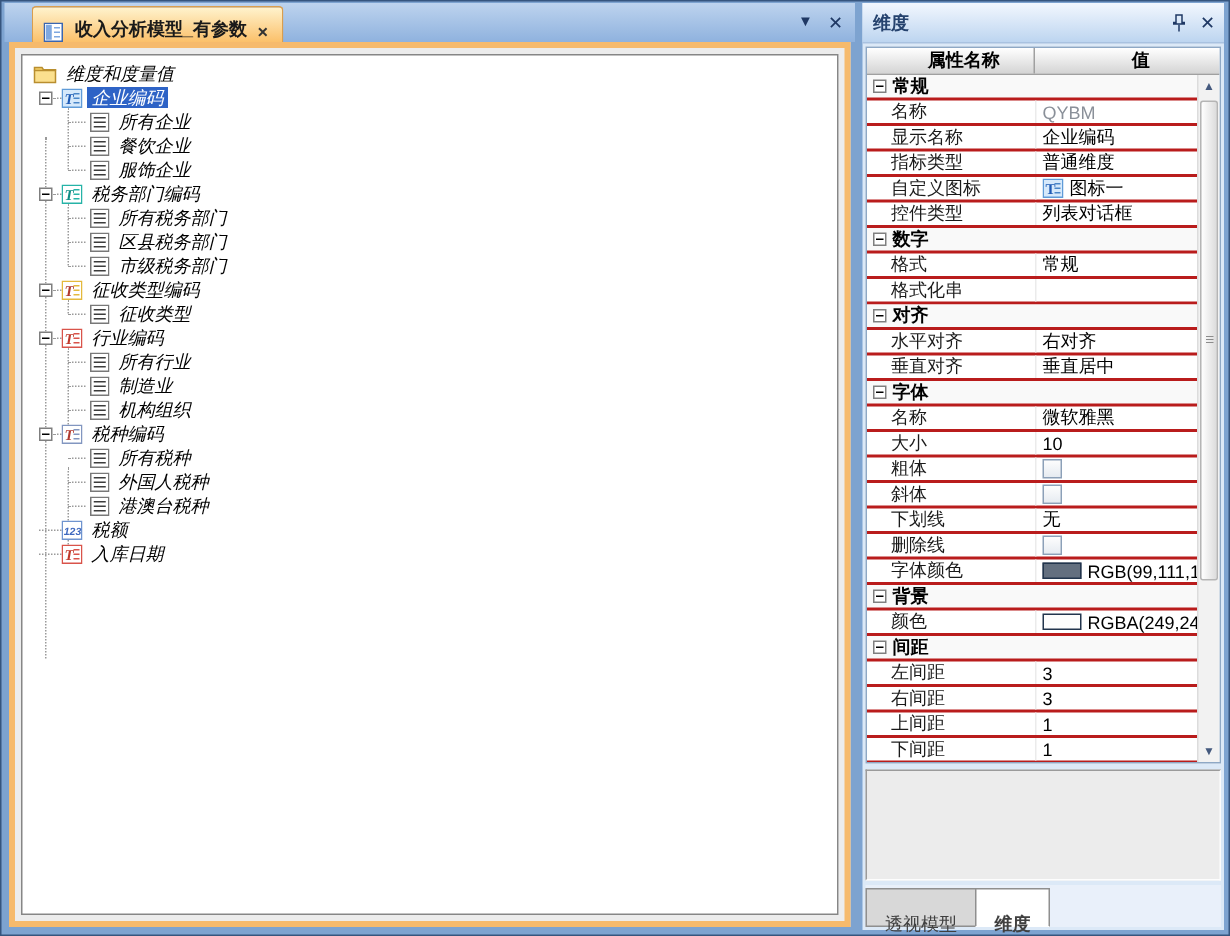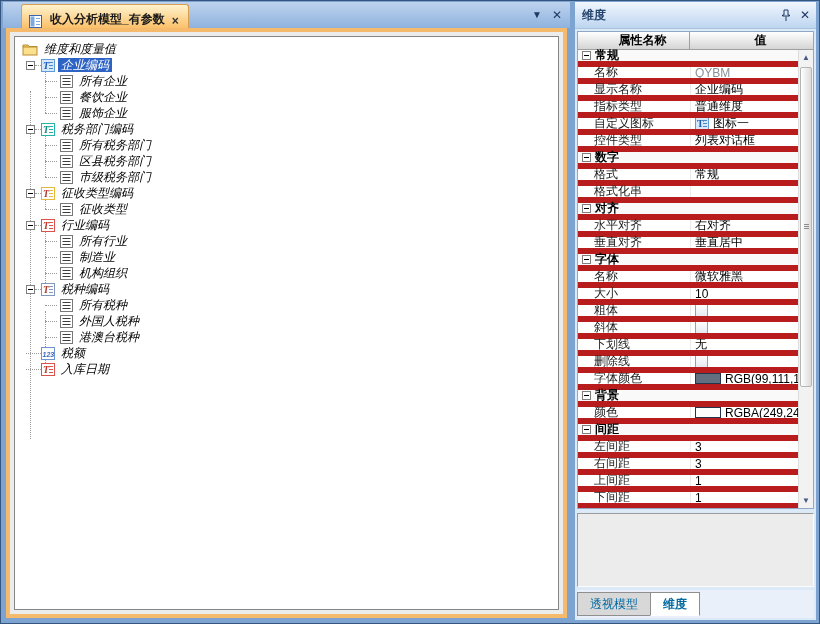--- a/index.html
+++ b/index.html
@@ -33,42 +33,42 @@
   .panel-title { position:relative; height:27px; background:linear-gradient(#f2f7fe,#bdd5f0); border-bottom:1px solid #a9c2e0;
                  display:flex; align-items:center; padding-left:7px; font-size:12px; font-weight:bold; color:#26436e; }
   .title-btns { position:absolute; right:6px; top:0; height:100%; display:flex; align-items:center; gap:9px; }
   .pin-btn, .pt-close { cursor:pointer; color:#1f3864; font-weight:bold; font-size:12px; line-height:1; display:inline-flex; }
   .grid { position:absolute; top:29px; left:2px; right:2px; height:478px; background:#fff; border:1px solid #8ea8c5; overflow:hidden; }
   .ghead { display:flex; height:18px; background:linear-gradient(#ffffff,#d4d4d4); border-bottom:1px solid #a0a0a0; }
   .ghead .hc { font-size:12px; font-weight:bold; color:#000; text-align:center; line-height:17px;padding-left:18px; }
   .ghead .hc1 { width:112px; border-right:1px solid #a0a0a0; }
   .ghead .hc2 { flex:1; }
   .grows { position:absolute; top:18px; left:0; right:15px; bottom:0; }
-  .prow { height:17px; display:flex; align-items:center; border-bottom:6px solid #b91c1c; font-size:12px; }
+  .prow { height:17px; display:flex; align-items:center; border-bottom:2px solid #b91c1c; font-size:12px; }
   .prow .gutter { width:16px; flex:none; display:flex; justify-content:center; }
   .prow.group { background:#f9f9f9; font-weight:bold; }
   .prow.group .gname { padding-left:1px; }
   .prow .pname { width:96px; flex:none; color:#1a1a1a; overflow:hidden; white-space:nowrap; }
   .prow .pval { flex:1; border-left:1px solid #ebebeb; padding-left:4px; height:100%; display:flex; align-items:center; gap:4px;
                 color:#000; overflow:hidden; white-space:nowrap; }
   .prow .pval.muted { color:#8a9099; }
   .cbx { width:13px; height:13px; border:1px solid #8ca0b8; background:linear-gradient(#fdfdfd,#e6ebf1); flex:none; }
   .swatch { width:26px; height:11px; border:1px solid #22354d; flex:none; }
   
   .vscroll { position:absolute; top:18px; right:0; bottom:0; width:15px; background:#f2f2f2; border-left:1px solid #dcdcdc; }
   .sb-arrow { position:absolute; left:0; width:14px; height:15px; text-align:center; font-size:8px; color:#44597e; line-height:15px; cursor:pointer; }
   .sb-up { top:0; } .sb-down { bottom:0; }
   .sb-thumb { position:absolute; left:1px; top:17px; width:12px; height:320px; background:linear-gradient(90deg,#ffffff,#dcdcdc);
               border:1px solid #b5b5b5; border-radius:2px; cursor:pointer; }
   .sb-grip { position:absolute; left:3px; top:50%; margin-top:-3px; width:5px; height:6px;
              background:repeating-linear-gradient(#8c8c8c 0 1px, transparent 1px 2px); }
   .desc-box { position:absolute; top:511px; left:2px; right:2px; bottom:33px; background:#ececec;
               border:1px solid; border-color:#9b9b9b #fdfdfd #fdfdfd #9b9b9b; }
   .bottom-tabs { position:absolute; left:2px; bottom:2px; height:28px; right:2px; display:flex; align-items:flex-start; padding-top:2px; background:#e9f0fa; }
-  .btab { height:24px; padding:0 12px; font-size:12px; line-height:23px; border:1px solid #8f8f8f; background:#d8d8d8; color:#0369a1;
+  .btab { height:24px; padding:12px 12px; font-size:12px; line-height:23px; border:1px solid #8f8f8f; background:#d8d8d8; color:#404040;
           margin-right:-1px; cursor:pointer; }
   .btab.active { background:#fff; font-weight:bold; border-bottom-color:#fff; }
 </style>
 </head>
 <body>
 
 <div id="app">
 
   <div id="left-panel">
     <div class="tabstrip">

